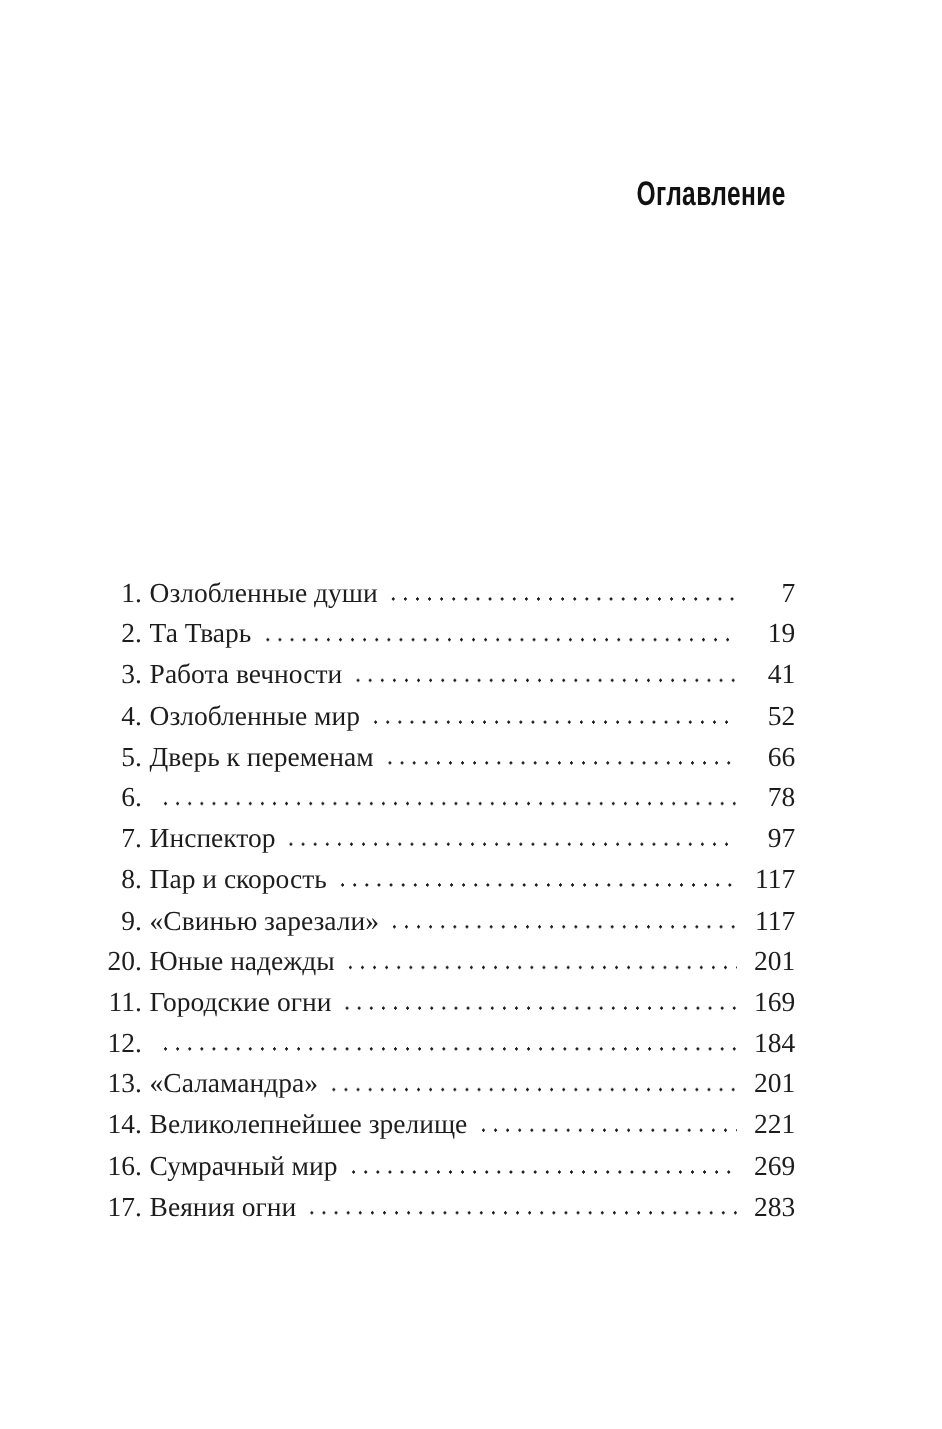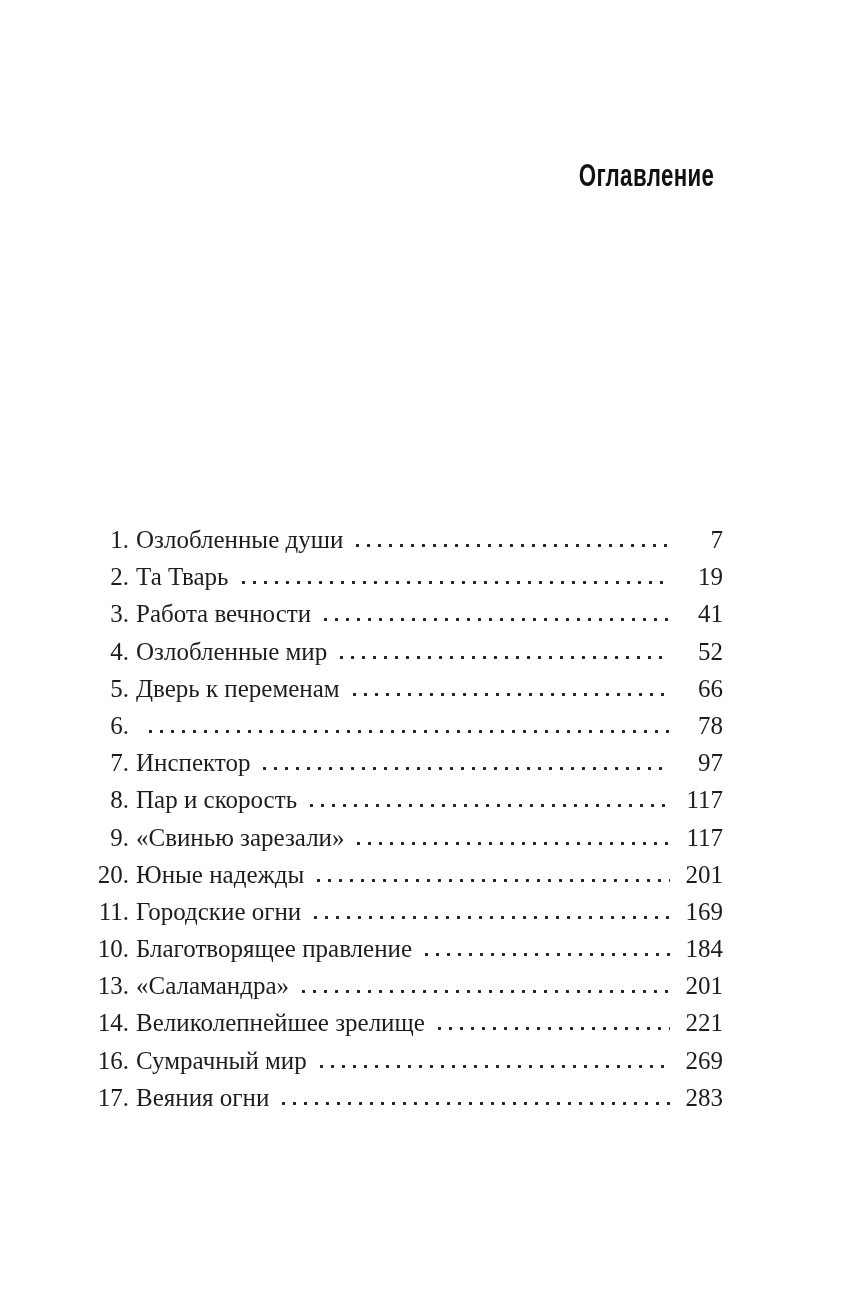--- a/index.html
+++ b/index.html
@@ -141,22 +141,21 @@
       <span class="dot-leader"></span>
       <span class="toc-page">201</span>
     </div>
       <div class="toc-row">
       <span class="toc-num">11.</span>
       <span class="toc-chapter">Городские огни</span>
       <span class="dot-leader"></span>
       <span class="toc-page">169</span>
     </div>
       <div class="toc-row">
-      <span class="toc-num">10.</span>
-      <span class="toc-chapter">Благотворящее правление</span>
+      <span class="toc-num">12.</span>
       <span class="dot-leader"></span>
       <span class="toc-page">184</span>
     </div>
       <div class="toc-row">
       <span class="toc-num">13.</span>
       <span class="toc-chapter">«Саламандра»</span>
       <span class="dot-leader"></span>
       <span class="toc-page">201</span>
     </div>
       <div class="toc-row">

